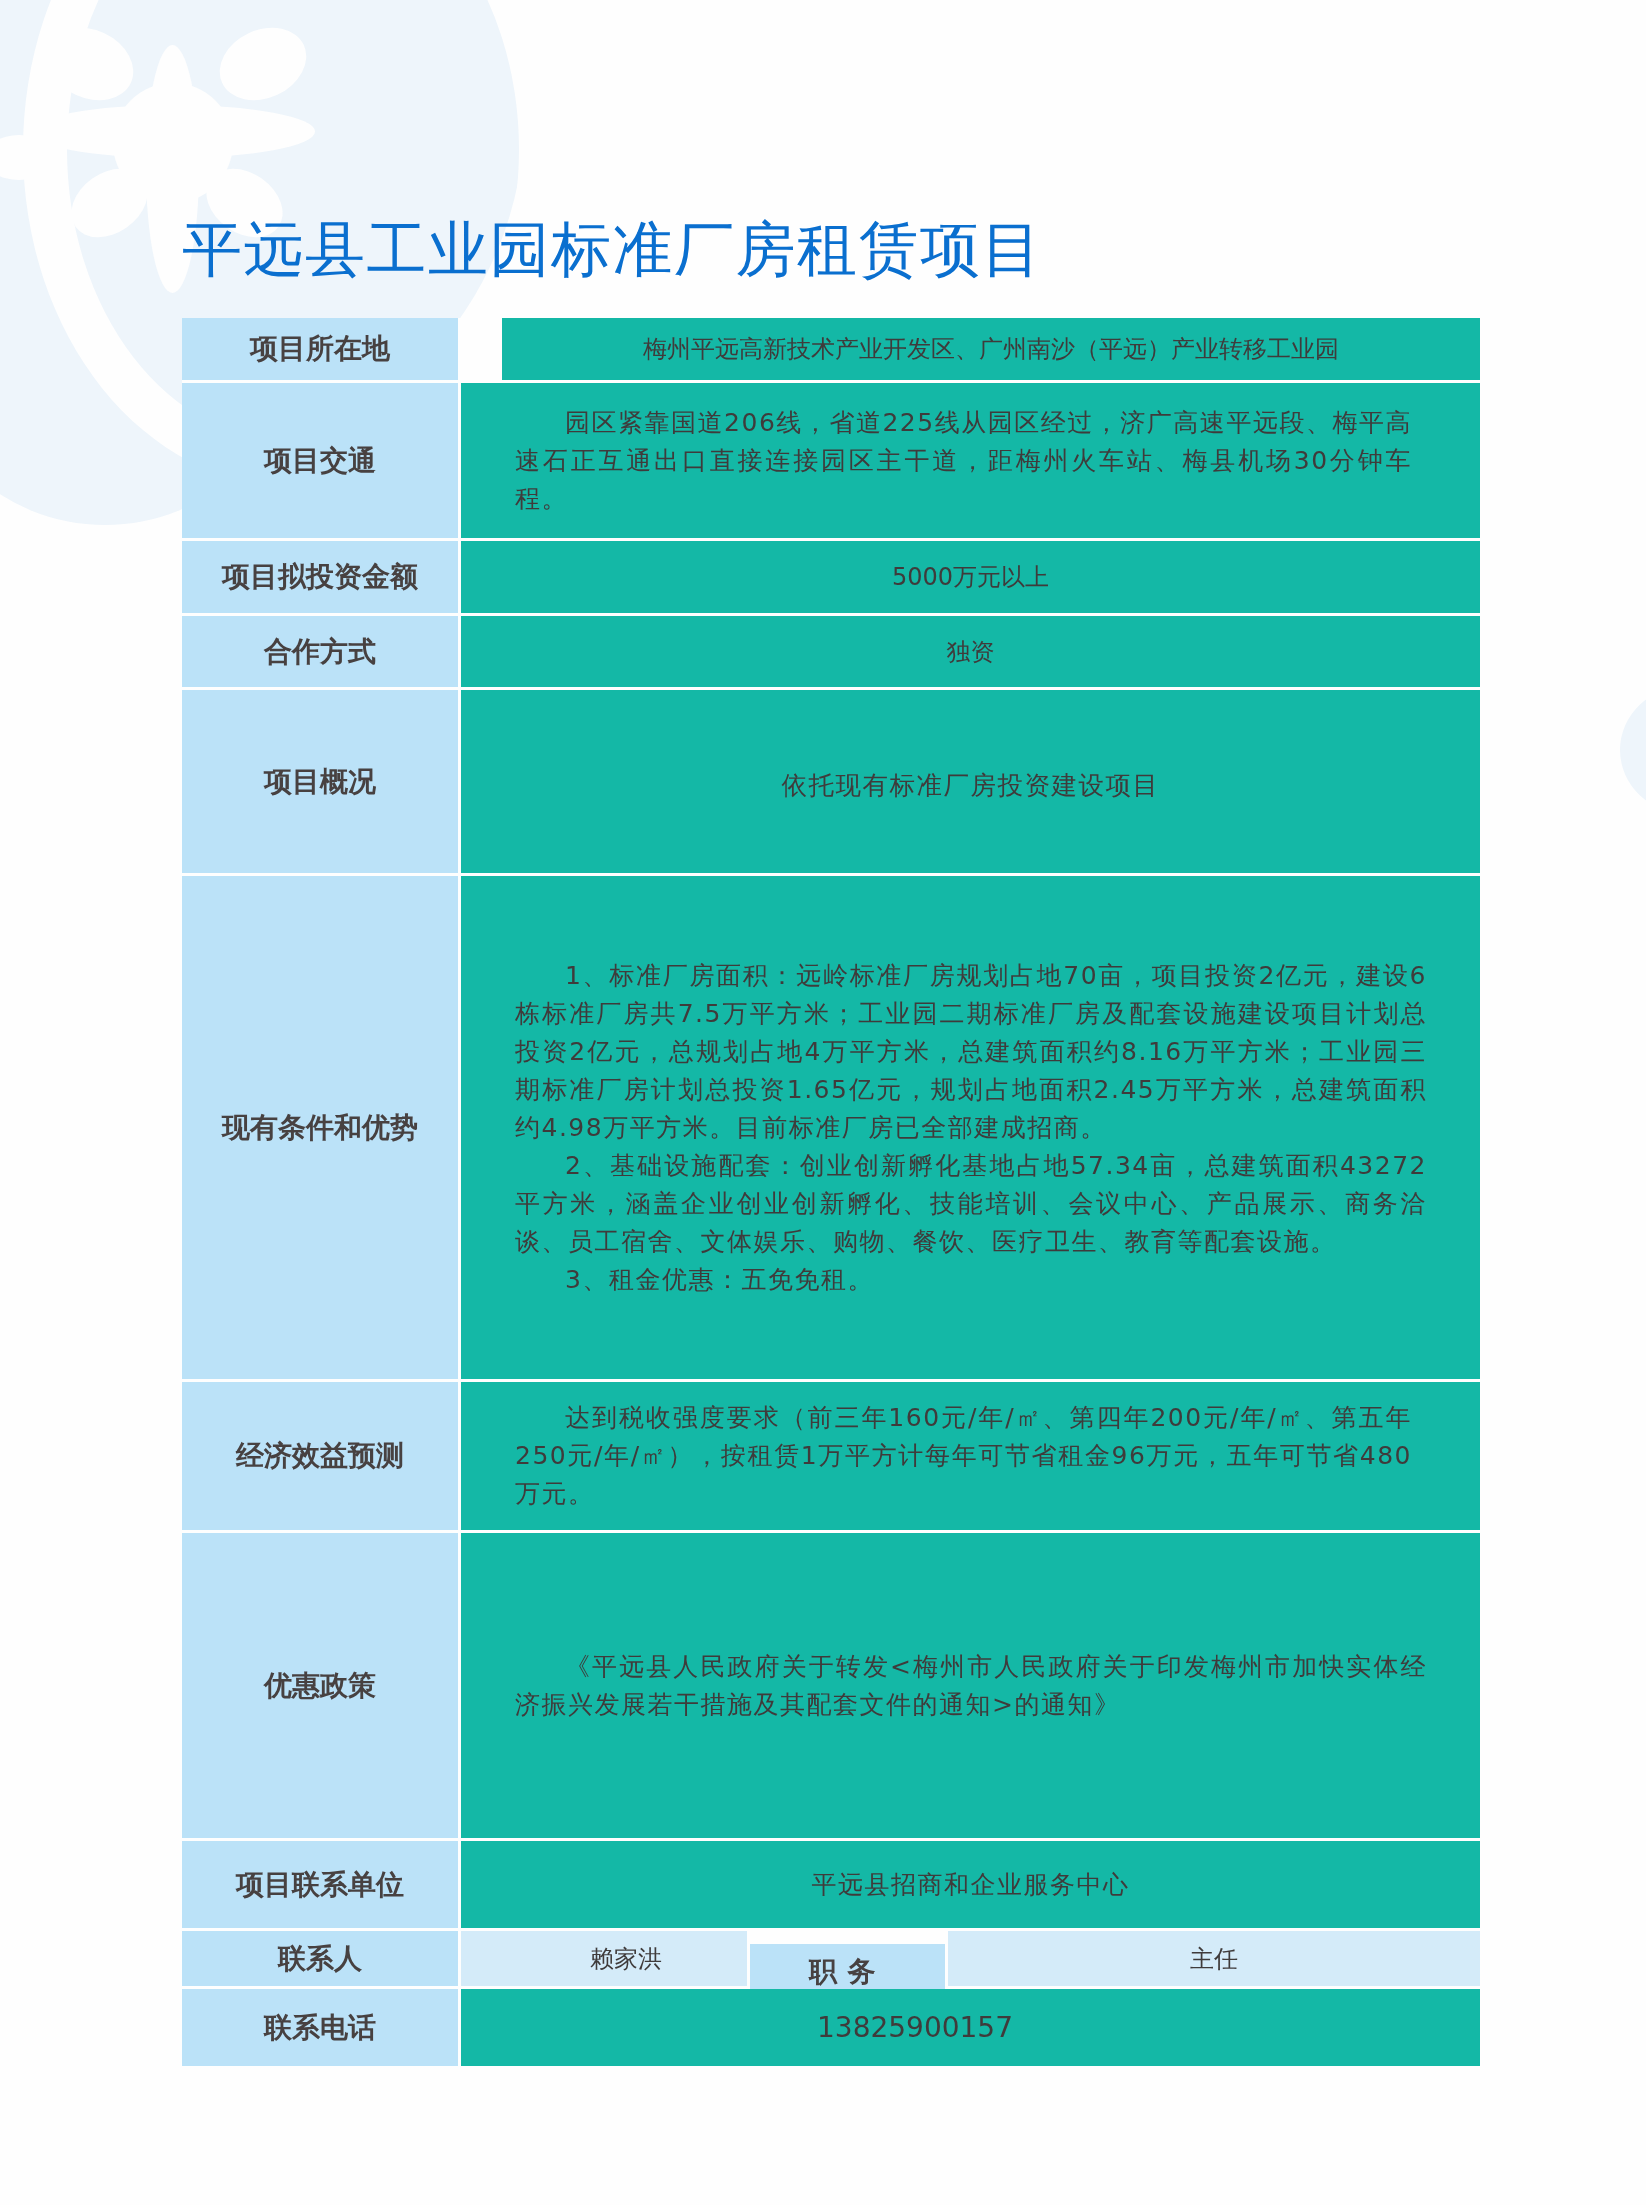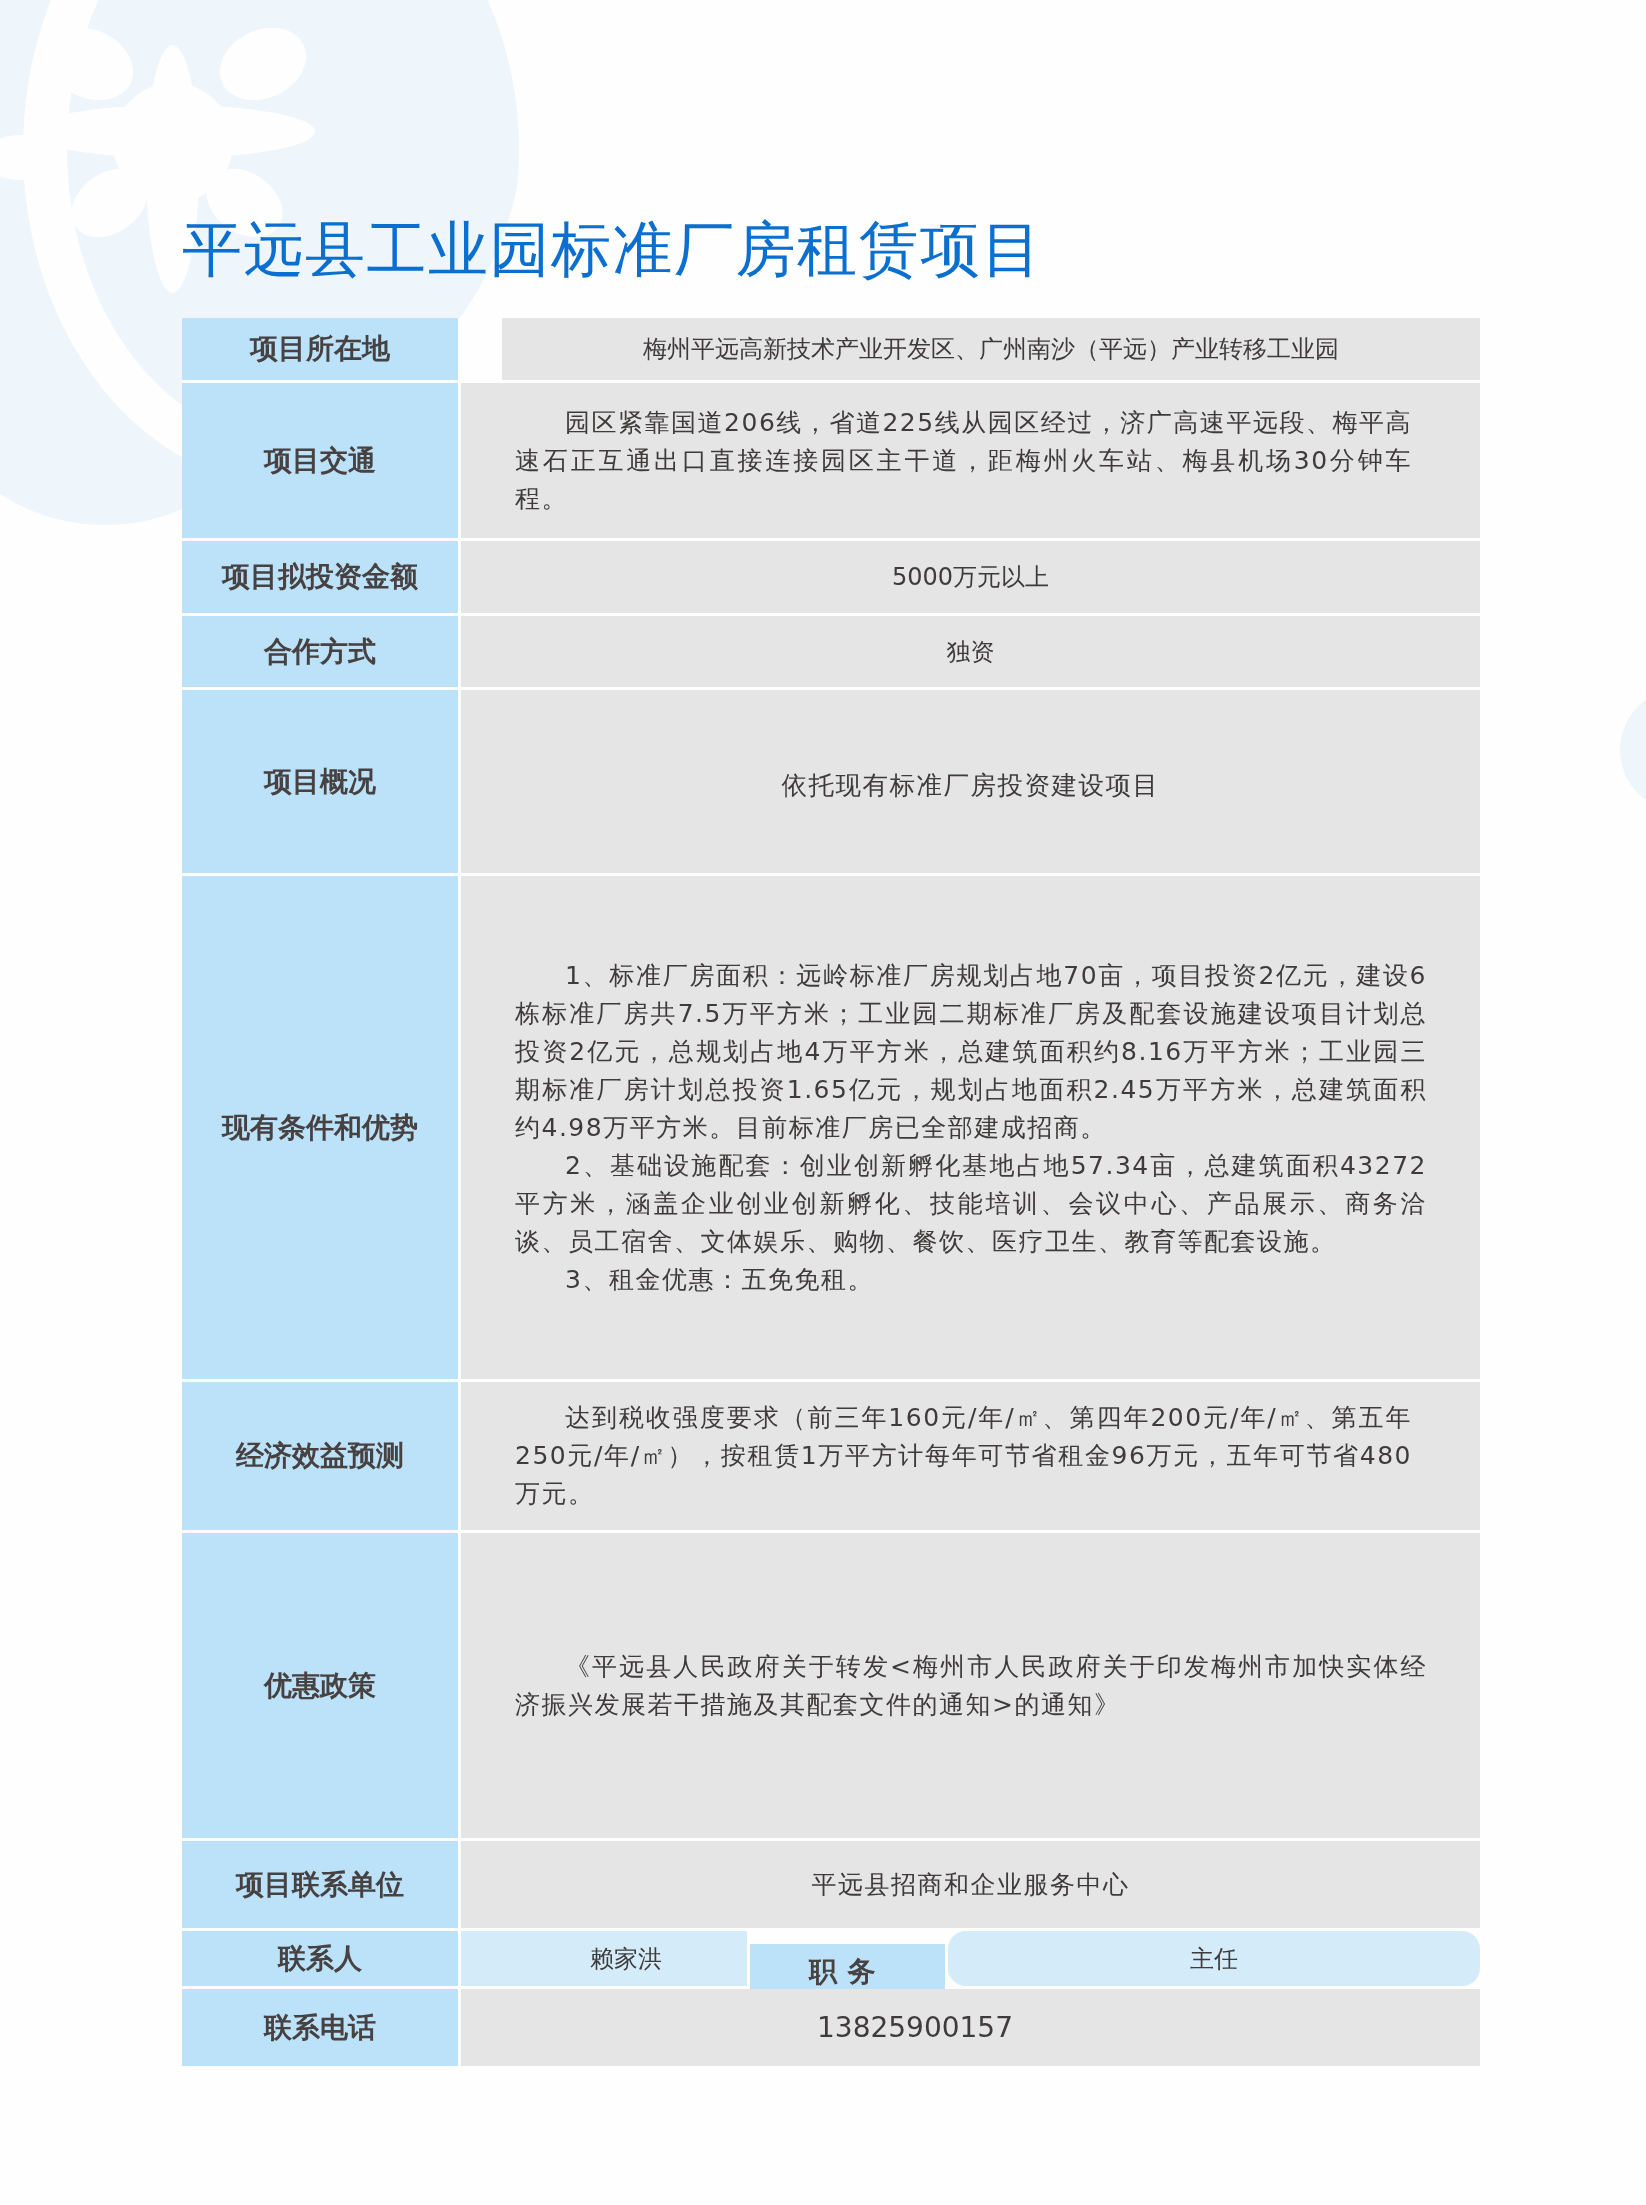--- a/index.html
+++ b/index.html
@@ -24,21 +24,21 @@
     position:absolute; left:182px; top:318px; width:1298px;
   }
   .row { display:flex; border-bottom:3.8px solid #fefefe; box-sizing:border-box; }
   .label {
     width:279px; flex:none; background:#bbe2f8;
     display:flex; align-items:center; justify-content:center;
     font-size:28px; font-weight:bold; color:#474141;
     border-right:3px solid #fefefe; box-sizing:border-box;
   }
   .value {
-    flex:1; background:#e5e5e5; color:#3f3b3b;
+    flex:1; background:#14b8a6; color:#3f3b3b;
     display:flex; align-items:center; justify-content:center;
     font-size:24px; box-sizing:border-box; padding:0 45px;
   }
   .value.para { justify-content:flex-start; padding:0 53px 0 54px; }
   .para-text { font-size:25px; line-height:38px; letter-spacing:1.5px; text-align:justify; width:100%; }
   .indent { text-indent:2em; }
   .sub { display:flex; align-items:center; justify-content:center; height:100%; box-sizing:border-box; }
   .sub-val { background:#d4ebf9; font-size:24px; color:#3f3b3b; }
   .sub-label { background:#bbe2f8; font-size:28px; font-weight:bold; color:#474141; border-left:3px solid #fefefe; border-right:3px solid #fefefe; letter-spacing:10.5px; }
 </style>
@@ -119,21 +119,21 @@
     <div class="label">项目联系单位</div>
     <div class="value">
         <span style="font-size:25px;letter-spacing:1.5px;">平远县招商和企业服务中心</span>
       </div>
   </div>
   <div class="row" style="height:58px;">
     <div class="label">联系人</div>
     <div style="flex:1;display:flex;">
       <div class="sub sub-val" style="width:286px;padding-left:44px;">赖家洪</div>
       <div class="sub sub-label" style="width:201px;margin-top:13px;">职务</div>
-      <div class="sub sub-val" style="flex:1;border-radius:18px;">主任</div>
+      <div class="sub sub-val" style="flex:1;">主任</div>
     </div>
   </div>
   <div class="row" style="height:77px;border-bottom:none;">
     <div class="label">联系电话</div>
     <div class="value" style="justify-content:flex-start;padding-left:356px;">
         <span style="font-size:28px;">13825900157</span>
       </div>
   </div>
 </div>
 

